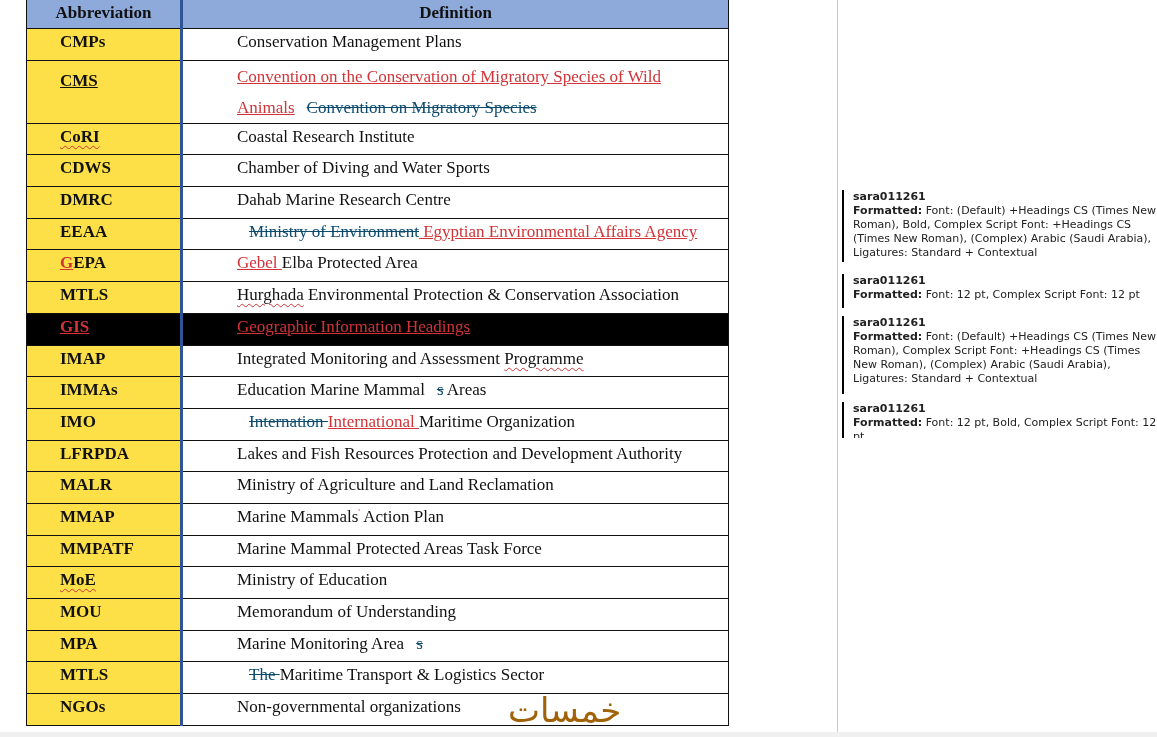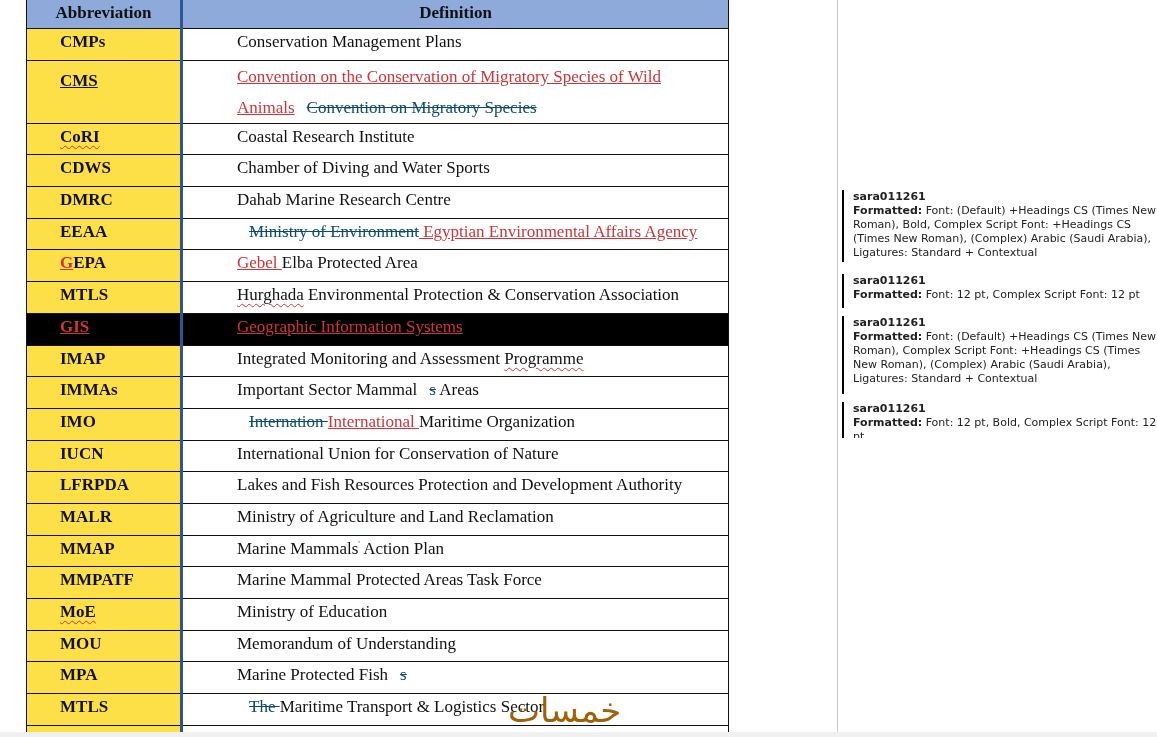--- a/index.html
+++ b/index.html
@@ -91,37 +91,33 @@
         <tr>
           <td class="c1"><span class="ins">G</span><span>EPA</span></td>
           <td class="c2"><span class="ins">Gebel </span><span>Elba Protected Area</span></td>
         </tr>
         <tr>
           <td class="c1"><span>MTLS</span></td>
           <td class="c2"><span class="sq">Hurghada</span><span> Environmental Protection &amp; Conservation Association</span></td>
         </tr>
         <tr class="hl">
           <td class="c1"><span class="ins">GIS</span></td>
-          <td class="c2"><span class="ins">Geographic Information Systems</span></td>
+          <td class="c2"><span class="ins">Geographic Information Headings</span></td>
         </tr>
         <tr>
           <td class="c1"><span>IMAP</span></td>
           <td class="c2"><span>Integrated Monitoring and Assessment </span><span class="sq">Programme</span></td>
         </tr>
         <tr>
           <td class="c1"><span>IMMAs</span></td>
-          <td class="c2"><span>Important Sector Mammal</span><span class="del">s</span><span> Areas</span></td>
+          <td class="c2"><span>Education Marine Mammal</span><span class="del">s</span><span> Areas</span></td>
         </tr>
         <tr>
           <td class="c1"><span>IMO</span></td>
           <td class="c2"><span class="del">Internation </span><span class="ins">International </span><span>Maritime Organization</span></td>
-        </tr>
-        <tr>
-          <td class="c1"><span>IUCN</span></td>
-          <td class="c2"><span>International Union for Conservation of Nature</span></td>
         </tr>
         <tr>
           <td class="c1"><span>LFRPDA</span></td>
           <td class="c2"><span>Lakes and Fish Resources Protection and Development Authority</span></td>
         </tr>
         <tr>
           <td class="c1"><span>MALR</span></td>
           <td class="c2"><span>Ministry of Agriculture and Land Reclamation</span></td>
         </tr>
         <tr>
@@ -135,21 +131,21 @@
         <tr>
           <td class="c1"><span class="sq">MoE</span></td>
           <td class="c2"><span>Ministry of Education</span></td>
         </tr>
         <tr>
           <td class="c1"><span>MOU</span></td>
           <td class="c2"><span>Memorandum of Understanding</span></td>
         </tr>
         <tr>
           <td class="c1"><span>MPA</span></td>
-          <td class="c2"><span>Marine Protected Fish</span><span class="del">s</span></td>
+          <td class="c2"><span>Marine Monitoring Area</span><span class="del">s</span></td>
         </tr>
         <tr>
           <td class="c1"><span>MTLS</span></td>
           <td class="c2"><span class="del">The </span><span>Maritime Transport &amp; Logistics Sector</span></td>
         </tr>
         <tr>
           <td class="c1"><span>NGOs</span></td>
           <td class="c2"><span>Non-governmental organizations</span></td>
         </tr>
       </tbody>

